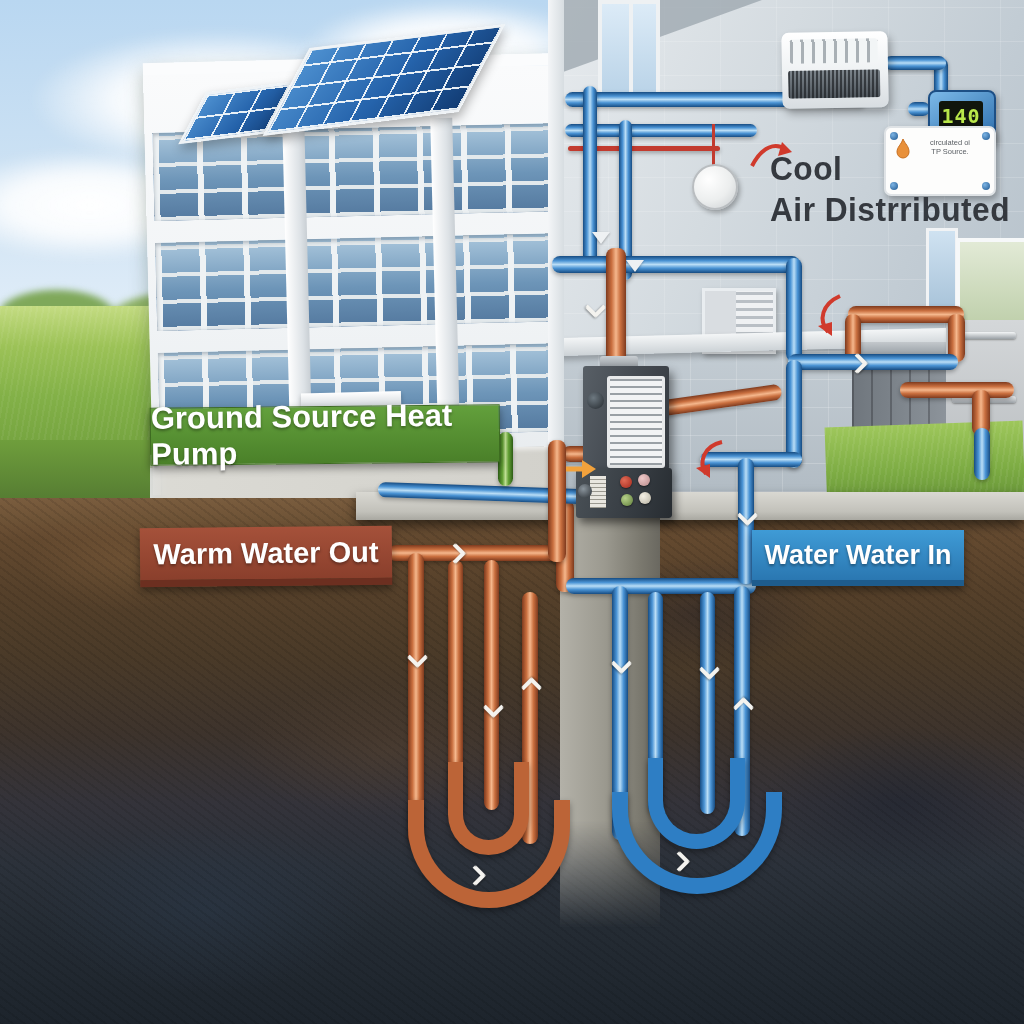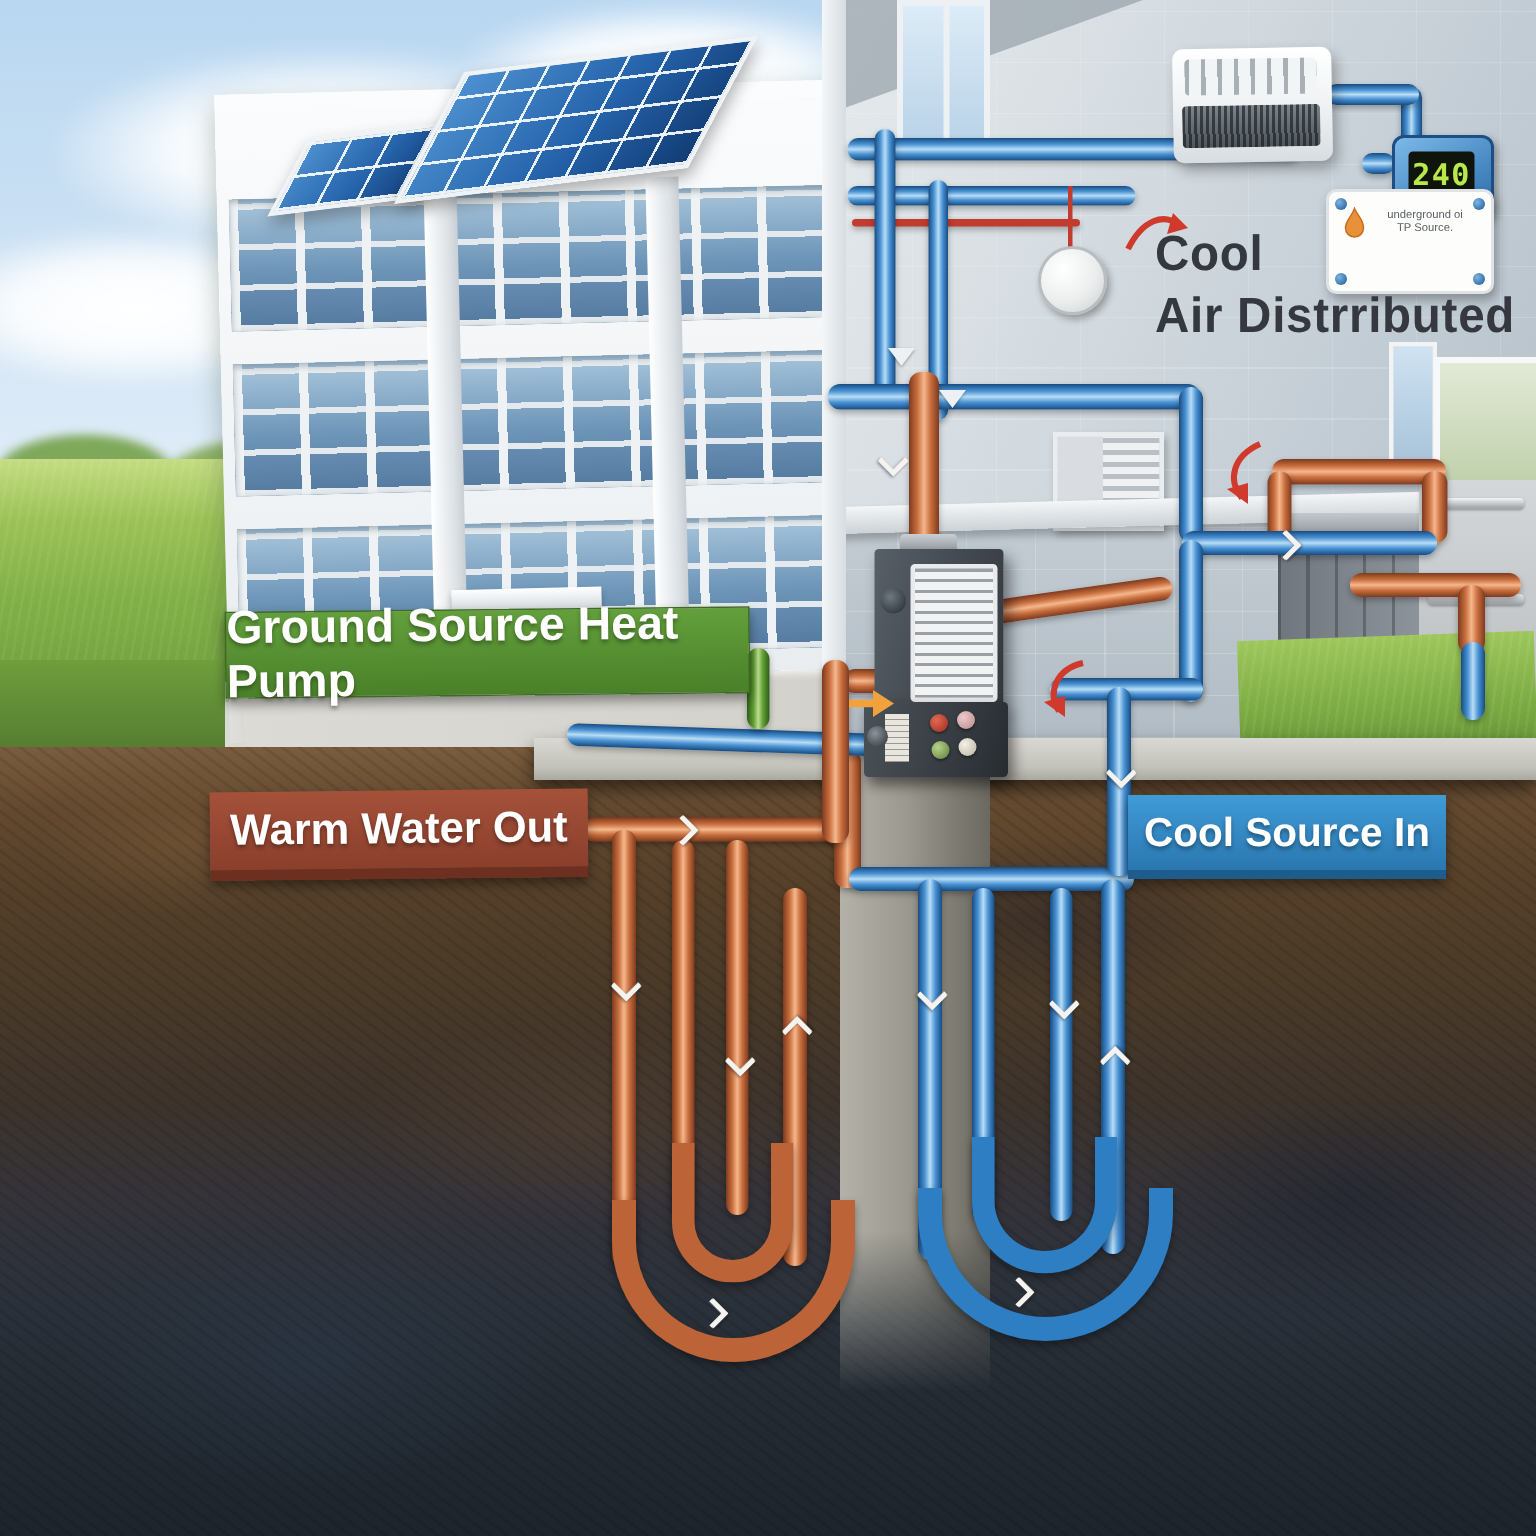--- a/index.html
+++ b/index.html
@@ -336,32 +336,32 @@
   <svg class="redarrow" style="left:686px;top:436px;" width="42" height="44">
     <path d="M36,6 C18,10 12,26 20,38" stroke="#d03a2c" stroke-width="4" fill="none"></path>
     <path d="M10,32 L24,42 L24,28 Z" fill="#d03a2c"></path>
     </svg>
 
   <div class="abs ac-unit">
     <div class="ac-vents"></div>
     <div class="ac-grille"></div>
   </div>
   <div class="abs thermostat">
-    <div class="thermo-screen">240</div>
+    <div class="thermo-screen">140</div>
   </div>
   <div class="abs info-panel">
     <div class="screw" style="left:4px;top:4px;"></div>
     <div class="screw" style="right:4px;top:4px;"></div>
     <div class="screw" style="left:4px;bottom:4px;"></div>
     <div class="screw" style="right:4px;bottom:4px;"></div>
     <svg style="position:absolute;left:8px;top:10px;" width="18" height="22">
       <path d="M9,1 C11,6 15,8 15,14 a6,6 0 1,1 -12,0 C3,9 7,7 9,1 Z" fill="#e8903a" stroke="#c86f20" stroke-width="1"></path>
       </svg>
     <div class="panel-text">
-      <div>underground oi</div>
+      <div>circulated oi</div>
       <div>TP Source.</div>
     </div>
   </div>
   <div class="abs lamp-cord"></div>
   <div class="abs lamp-bulb"></div>
 
   <div class="abs hp-top-flange"></div>
   <div class="abs hp-body">
     <div class="hp-grille"></div>
     <div class="hp-port"></div>
@@ -379,21 +379,21 @@
     <path d="M18,2 L32,11 L18,20 Z" fill="#f2a23c"></path>
     </svg>
 
   <div class="abs tag tag-green">
     <span>Ground Source Heat Pump</span>
   </div>
   <div class="abs tag tag-red">
     <span>Warm Water Out</span>
   </div>
   <div class="abs tag tag-blue">
-    <span>Cool Source In</span>
+    <span>Water Water In</span>
   </div>
   <div class="abs cool-air">
     <div>Cool</div>
     <div>Air Distrributed</div>
   </div>
 
 
 </div>
 
 </body></html>

